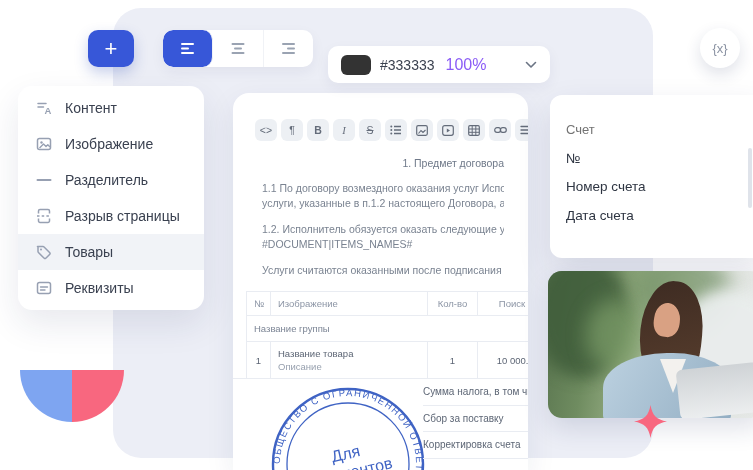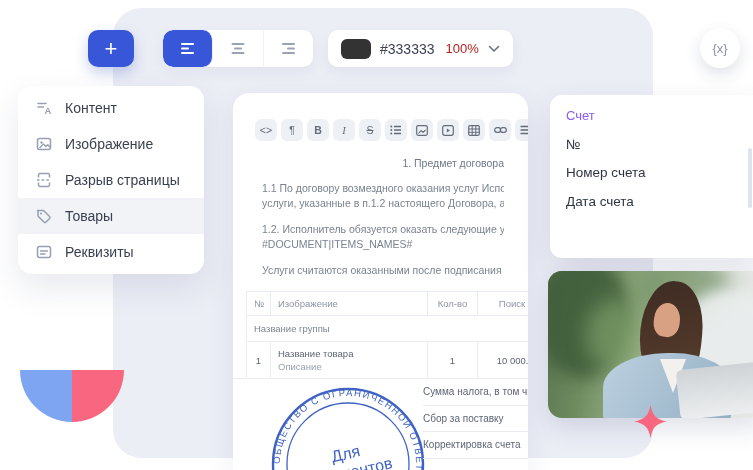--- a/index.html
+++ b/index.html
@@ -15,25 +15,25 @@
 
   
   .btn-add { position:absolute; left:88px; top:30px; width:46px; height:37px; background:#3757D8; border-radius:10px; color:#fff;
     display:flex; align-items:center; justify-content:center; font-size:22px; font-weight:300; z-index:3; cursor:pointer;
     box-shadow:0 6px 14px rgba(40,70,180,.25); }
   .align-group { position:absolute; left:163px; top:30px; width:150px; height:37px; background:#fff; border-radius:10px; display:flex; z-index:3;
     box-shadow:0 5px 14px rgba(30,40,90,.06); overflow:hidden; }
   .align-btn { flex:1; display:flex; align-items:center; justify-content:center; cursor:pointer; border-right:1px solid #F0F2F6; }
   .align-btn:last-child { border-right:none; }
   .align-btn.active { background:#3757D8; border-radius:10px; }
-  .color-pill { position:absolute; left:328px; top:30px; width:185px; height:37px; background:#fff; border-radius:10px; display:flex; align-items:center;
+  .color-pill { position:absolute; left:328px; top:46px; width:222px; height:37px; background:#fff; border-radius:10px; display:flex; align-items:center;
     gap:9px; padding:0 13px; z-index:3; box-shadow:0 5px 14px rgba(30,40,90,.06); cursor:pointer; }
   .swatch { width:30px; height:20px; background:#333333; border-radius:6px; }
   .hex-label { font-size:14px; color:#3B4250; font-weight:500; }
-  .zoom-label { font-size:13px; color:#b91c1c; margin-left:2px; }
+  .zoom-label { font-size:16px; color:#8b5cf6; margin-left:2px; }
   .chev { margin-left:auto; }
   .btn-preview { position:absolute; left:528px; top:30px; width:157px; height:37px; background:#3757D8; border-radius:9px; color:#fff; display:flex;
     align-items:center; justify-content:center; gap:9px; font-size:14px; font-weight:500; z-index:3; cursor:pointer;
     box-shadow:0 6px 14px rgba(40,70,180,.25); }
   .btn-vars { position:absolute; left:700px; top:28px; width:40px; height:40px; background:#fff; border-radius:50%; display:flex; align-items:center;
     justify-content:center; font-size:13px; color:#8B93A3; z-index:3; box-shadow:0 6px 16px rgba(30,40,90,.14); cursor:pointer; }
 
   
   .side-menu { position:absolute; left:18px; top:86px; width:186px; background:#fff; border-radius:14px; padding:4px 0; z-index:4;
     box-shadow:0 14px 34px rgba(30,40,90,.10); }
@@ -65,21 +65,21 @@
   .stamp { position:absolute; left:36px; top:6px; }
   .totals { position:absolute; left:190px; top:0; width:150px; }
   .tot-row { height:26.5px; line-height:26.5px; border-bottom:1px solid #E9ECF2; font-size:10px; color:#5D6675; white-space:nowrap; }
 
   
   .vars-panel { position:absolute; left:550px; top:95px; width:215px; height:163px; background:#fff; border-radius:12px; z-index:4;
     box-shadow:0 14px 34px rgba(30,40,90,.12); padding:13px 16px 0; }
   .vars-search { width:100%; height:27px; border:1px solid #E2E6ED; border-radius:7px; font-size:12px; padding:0 9px; color:#3A4150; outline:none;
     font-family:inherit; }
   .vars-search::placeholder { color:#A8B0BE; }
-  .vars-group { font-size:13px; color:#8b5cf6; }
+  .vars-group { margin-top:14px; font-size:13px; color:#737373; }
   .vars-item { margin-top:13.5px; font-size:13.5px; color:#2E3542; cursor:pointer; }
   .vars-scroll { position:absolute; right:13px; top:53px; width:4px; height:60px; background:#DFE3EA; border-radius:2px; }
 
   
   .photo { position:absolute; left:548px; top:271px; width:216px; height:147px; border-radius:14px; overflow:hidden; z-index:5;
     box-shadow:0 10px 26px rgba(30,40,90,.14); }
   .ph-base { position:absolute; inset:0;
     background:linear-gradient(100deg,#57724d 0%,#6f8c60 22%,#90a87e 38%,#b9c6ad 52%,#dfe3dd 68%,#e6e9e8 100%); }
   .ph-blob1 { position:absolute; left:-14px; top:-18px; width:95px; height:125px; background:#3f5c3a; border-radius:50%; filter:blur(8px); opacity:.85; }
   .ph-blob2 { position:absolute; left:38px; top:28px; width:60px; height:72px; background:#7fa06b; border-radius:50%; filter:blur(10px); opacity:.7; }
@@ -153,20 +153,26 @@
       </svg>
       <span>Контент</span>
     </div>
     <div class="side-item">
       <svg width="18" height="18" viewBox="0 0 18 18">
         <rect x="2.5" y="3.5" width="13" height="11" rx="2" fill="none" stroke="#97A0B2" stroke-width="1.5"></rect>
         <circle cx="6.5" cy="7.5" r="1.2" fill="#97A0B2"></circle>
         <path d="M4.5 13 L8.5 9 L11 11.5 L12.8 9.8 L15 12" fill="none" stroke="#97A0B2" stroke-width="1.4" stroke-linejoin="round"></path>
       </svg>
       <span>Изображение</span>
+    </div>
+    <div class="side-item">
+      <svg width="18" height="18" viewBox="0 0 18 18">
+        <path d="M2.5 9 H15.5" stroke="#97A0B2" stroke-width="2" stroke-linecap="round"></path>
+      </svg>
+      <span>Разделитель</span>
     </div>
     <div class="side-item">
       <svg width="18" height="18" viewBox="0 0 18 18">
         <path d="M3.5 6.5 V4 a1.5 1.5 0 0 1 1.5 -1.5 h8 a1.5 1.5 0 0 1 1.5 1.5 v2.5" fill="none" stroke="#97A0B2" stroke-width="1.5"></path>
         <path d="M3.5 11.5 V14 a1.5 1.5 0 0 0 1.5 1.5 h8 a1.5 1.5 0 0 0 1.5 -1.5 v-2.5" fill="none" stroke="#97A0B2" stroke-width="1.5"></path>
         <path d="M2 9 H16" stroke="#97A0B2" stroke-width="1.4" stroke-dasharray="2.5 2.2"></path>
       </svg>
       <span>Разрыв страницы</span>
     </div>
     <div class="side-item active">

